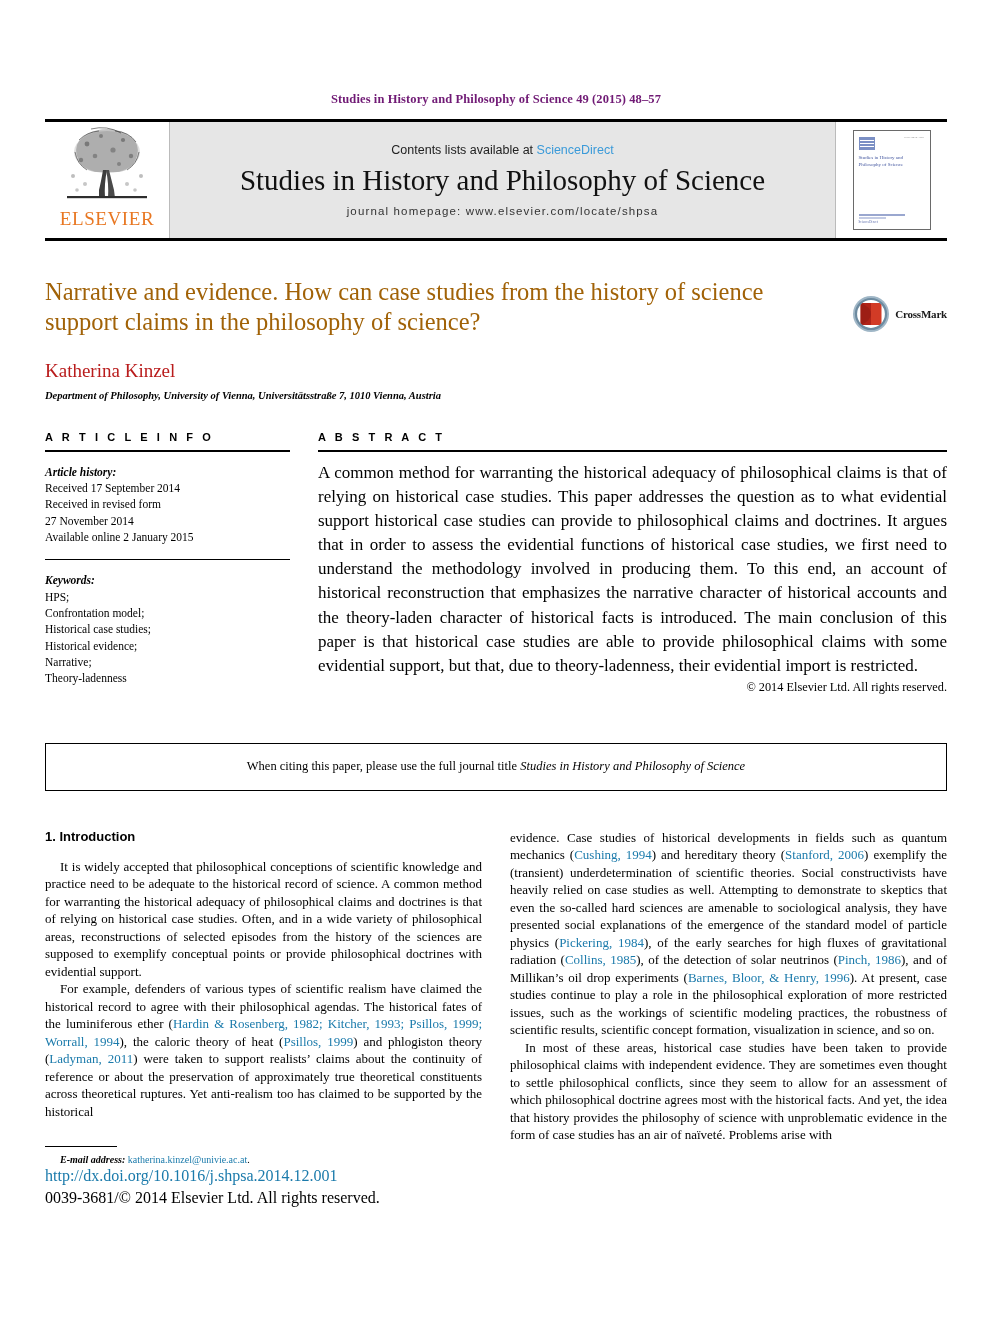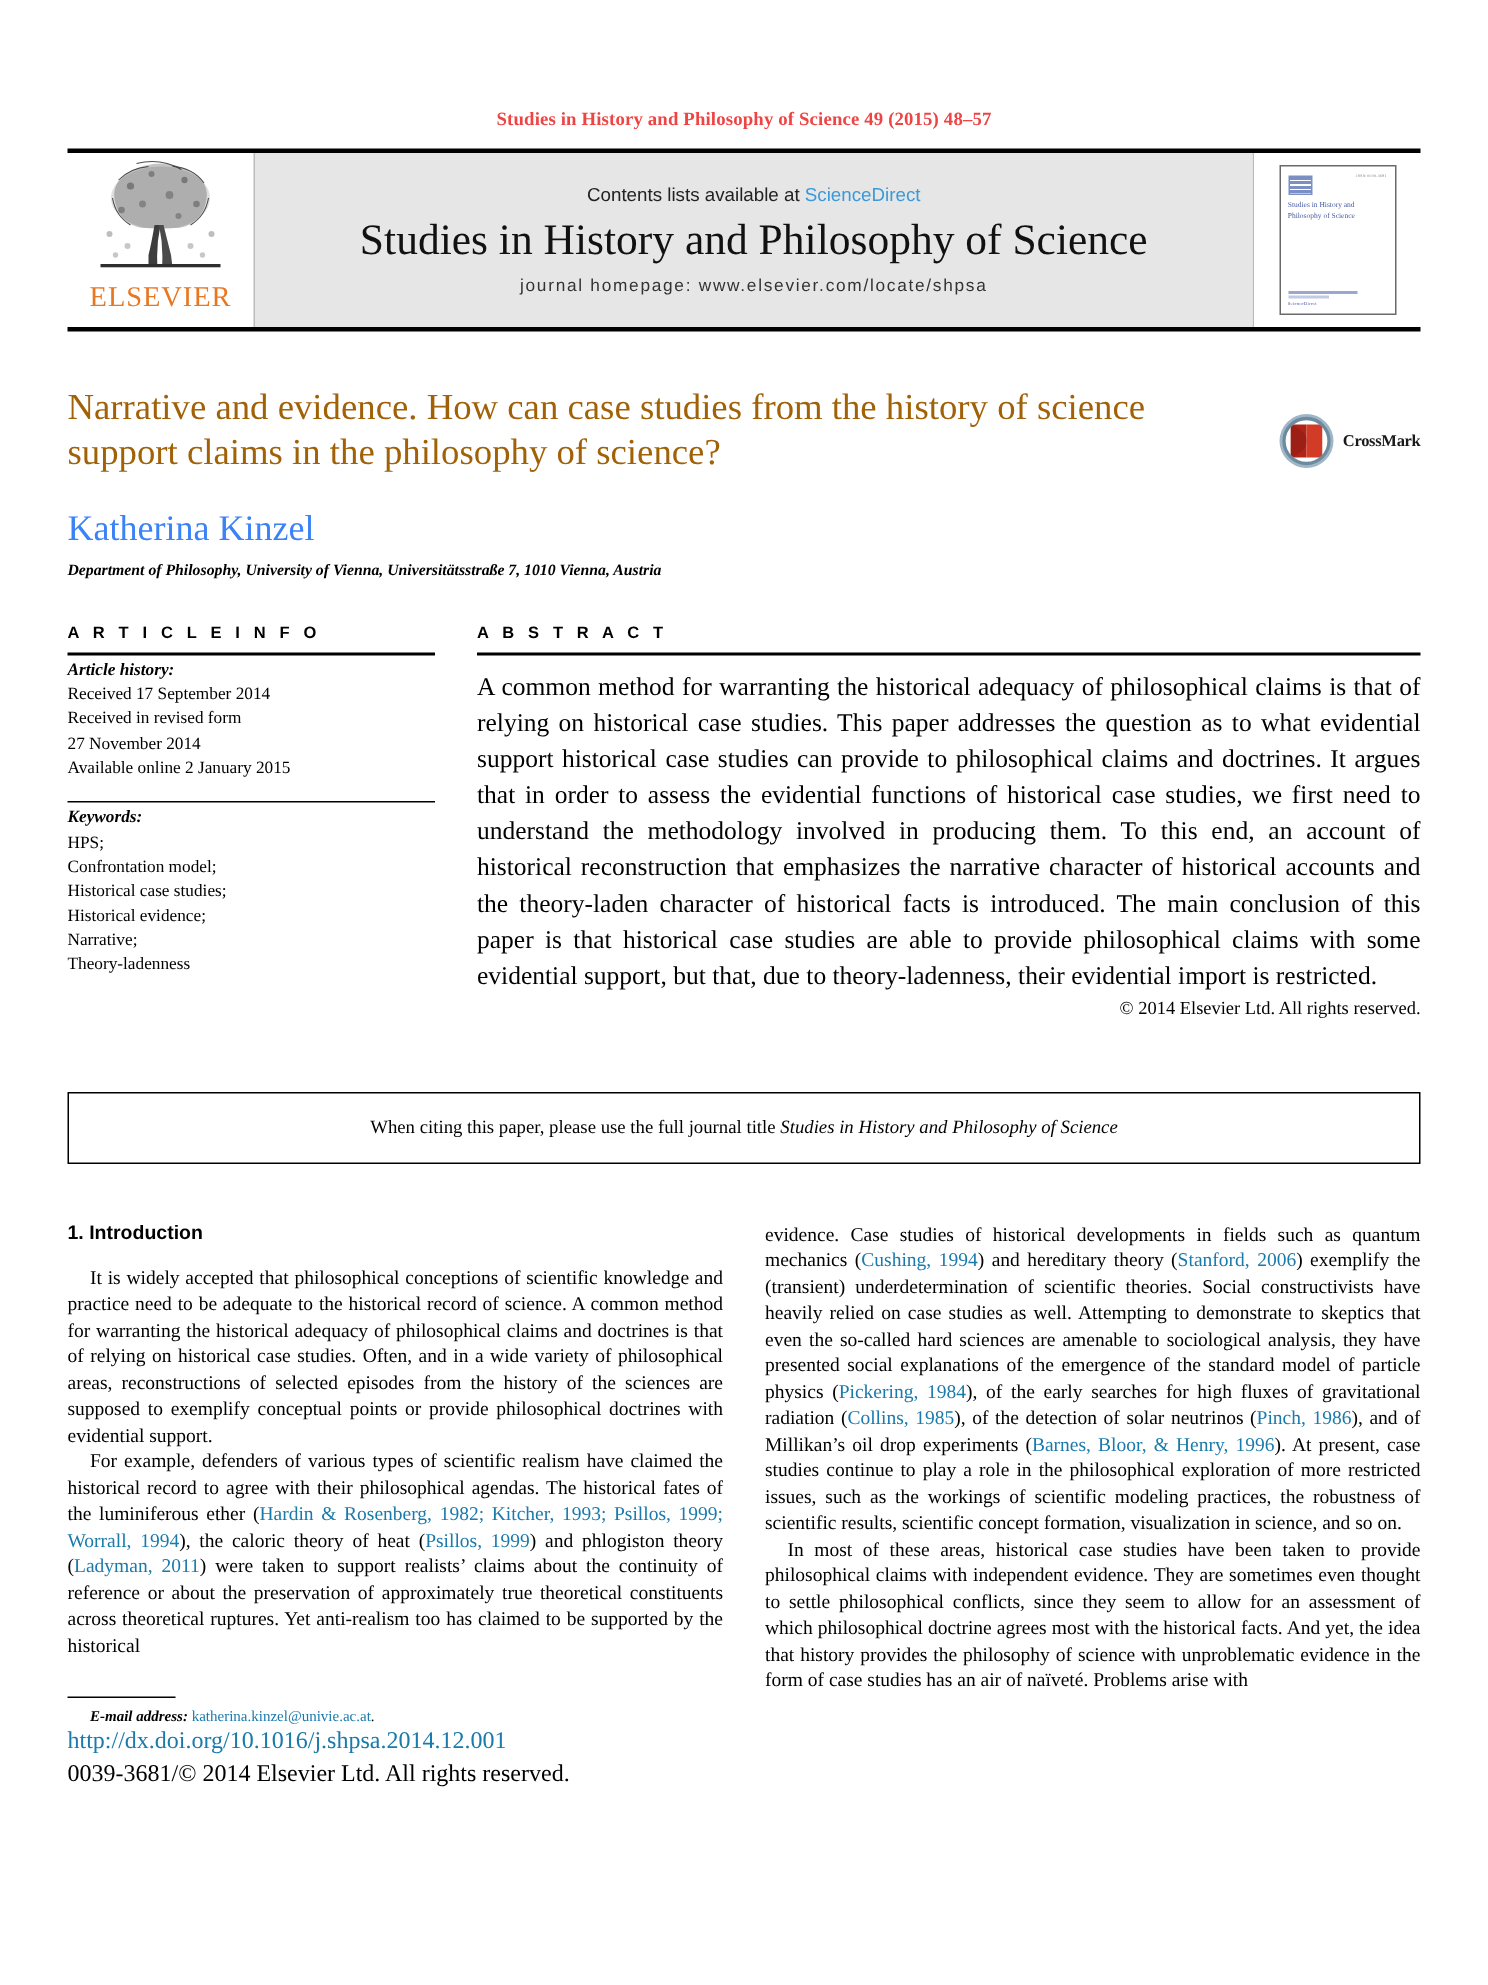--- a/index.html
+++ b/index.html
@@ -11,25 +11,26 @@
     font-family: "Liberation Serif", "DejaVu Serif", serif;
     color: #000;
     position: relative;
     overflow: hidden;
   }
   .page { position: relative; width: 992px; height: 1323px; padding: 0 45px; }
 
   
   .running-head {
     text-align: center;
-    color: #ef4444;
+    color: #701a75;
     font-size: 12.5px;
     font-weight: bold;
     padding-top: 72px;
     letter-spacing: .1px;
+    margin-top: 20px;
   }
 
   
   .masthead {
     margin-top: 12px;
     display: flex;
     align-items: stretch;
     height: 122px;
     border-top: 3px solid #000;
     border-bottom: 3px solid #000;
@@ -128,23 +129,23 @@
   .article-title {
     font-family: "Liberation Serif", serif;
     font-size: 24.5px;
     line-height: 1.24;
     font-weight: normal;
     color: #a16207;
     margin: 0;
     max-width: 760px;
   }
   .author {
-    font-size: 24px;
+    font-size: 19px;
     margin-top: 22px;
-    color: #3b82f6;
+    color: #b91c1c;
   }
   .affiliation {
     font-size: 10.5px;
     font-style: italic;
     font-weight: bold;
     margin-top: 8px;
     color: #000;
   }
   .crossmark {
     position: absolute;
@@ -173,21 +174,21 @@
   .sec-head {
     font-family: "Liberation Sans", sans-serif;
     font-size: 11px;
     font-weight: bold;
     letter-spacing: 3.1px;
     color: #000;
     margin-bottom: 7px;
   }
   .rule-thick { border-top: 2px solid #000; }
   .rule-thin  { border-top: 1px solid #000; }
-  .info-group { font-size: 11.5px; line-height: 1.42; padding-top: 2px; }
+  .info-group { font-size: 11.5px; line-height: 1.42; padding-top: 12px; }
   .info-group .lab { font-style: italic; font-weight: bold; }
   .info-group-2 { margin-top: 14px; }
   .abstract-body {
     font-size: 17px;
     line-height: 1.42;
     text-align: justify;
     padding-top: 9px;
   }
   .copyright { text-align: right; margin-top: 2px; font-size:12.3px; }
 

